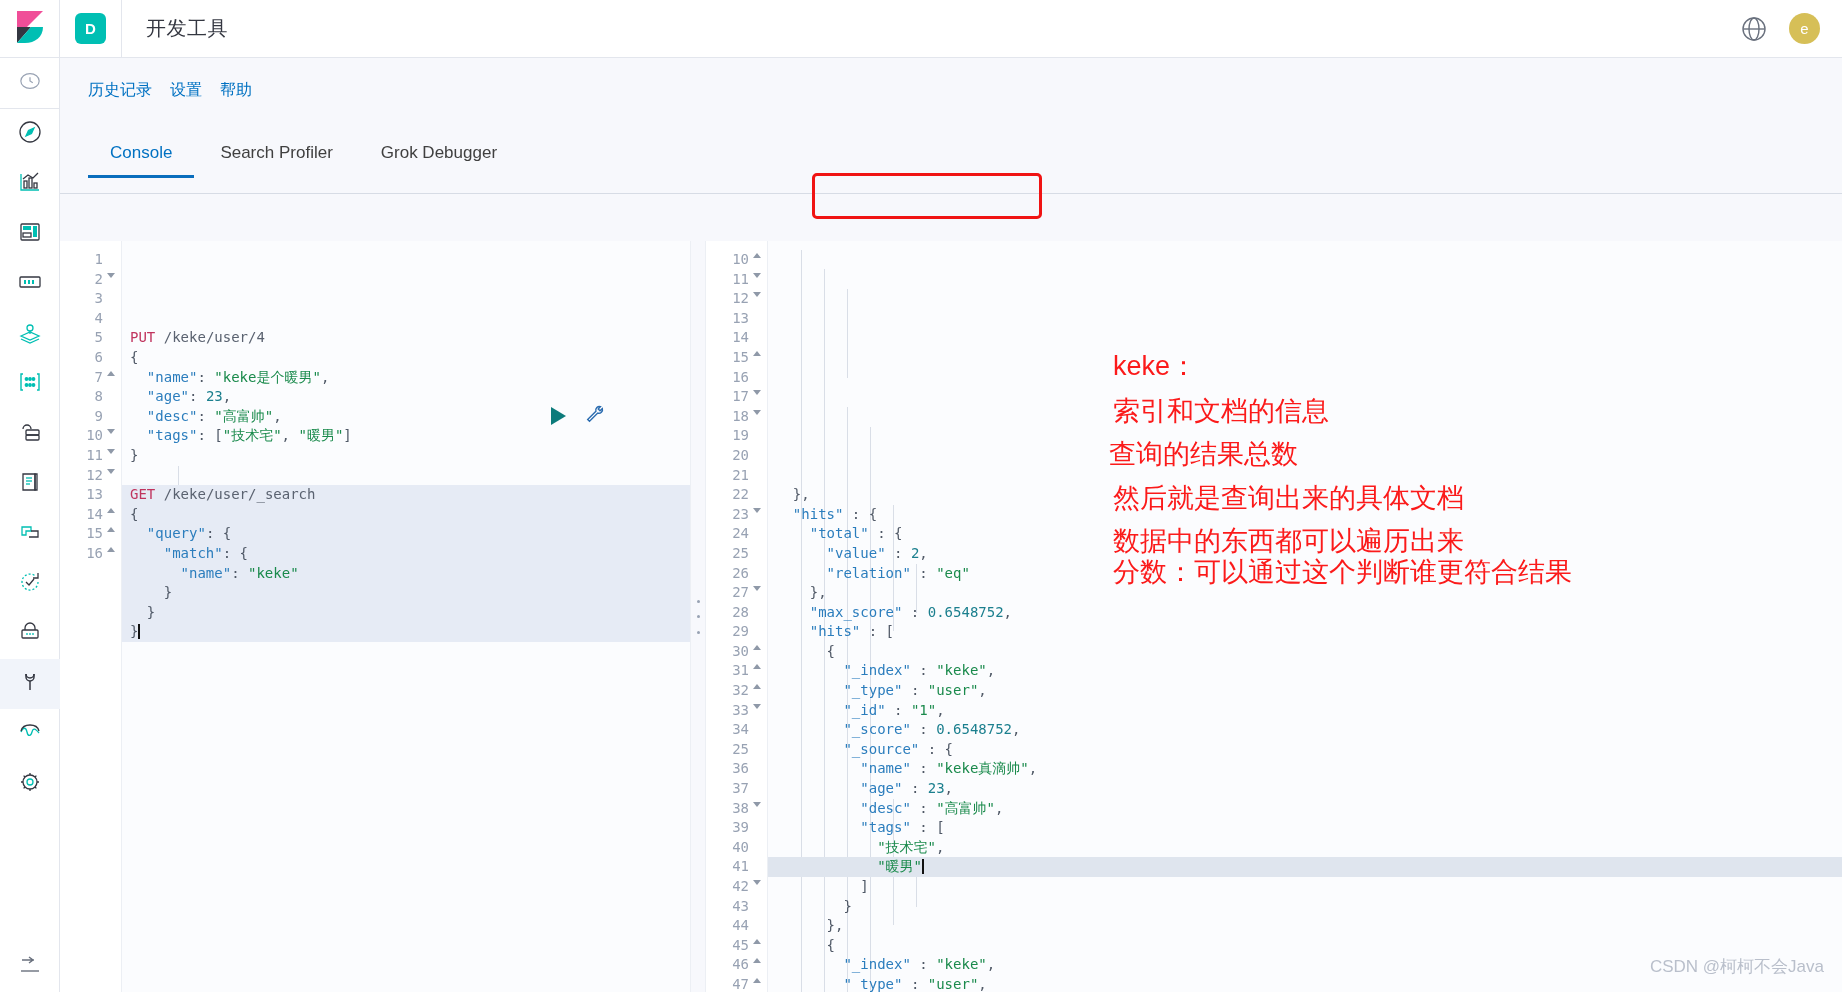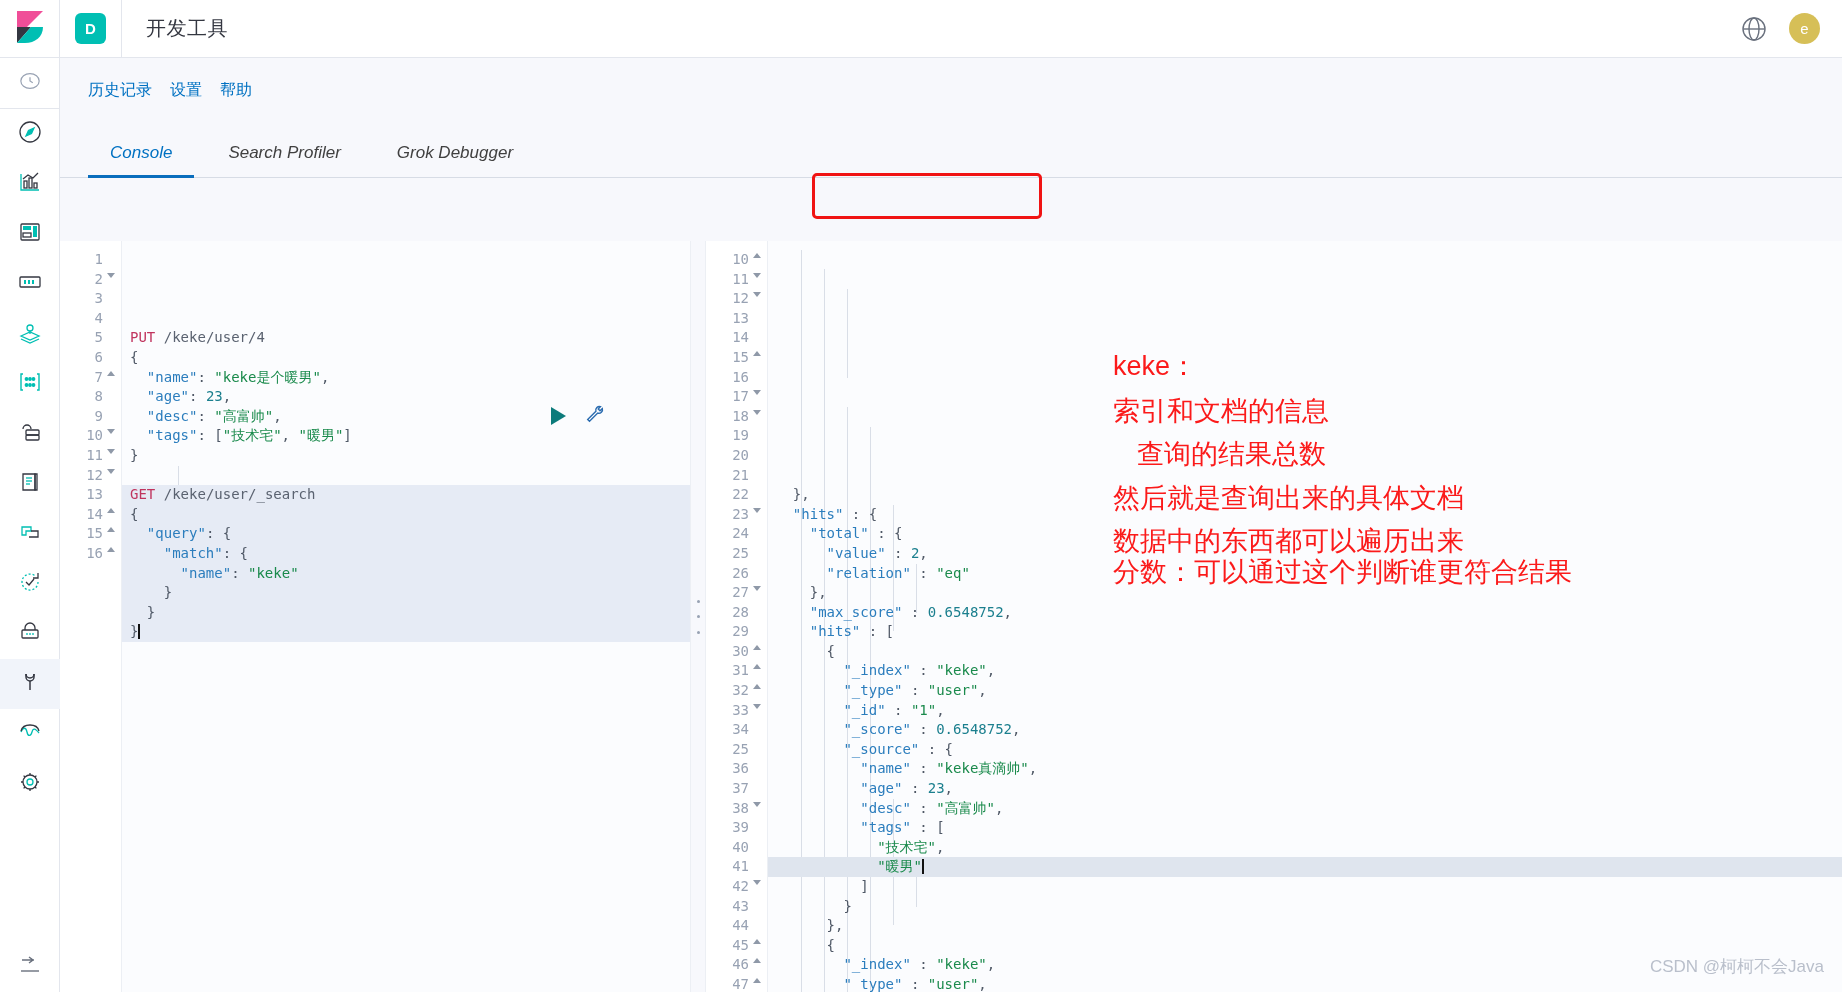--- a/index.html
+++ b/index.html
@@ -57,22 +57,22 @@
   .main {
     position:absolute; top:58px; left:60px; width:1782px; height:934px;
     background:#f7f8fc;
   }
   .nav-links {
     display:flex; gap:18px; padding:22px 0 0 28px; font-size:16px;
   }
   .nav-links a { color:#0071c2; text-decoration:none; }
 
   .tabs {
-    display:flex; gap:12px; padding:22px 0 0 28px;
-    border-bottom:1px solid #d7dce5; margin-top:12px;font-style:italic;
+    display:flex; gap:4px; padding:22px 0 16px 28px;
+    border-bottom:1px solid #d7dce5; margin-top:12px;
   }
   .tab {
     font-size:17px; color:#404040; padding:8px 22px 14px 22px;
     position:relative;
   }
   .tab.active { color:#0071c2; font-weight:400; }
   .tab.active::after {
     content:""; position:absolute; left:0; right:0; bottom:-1px; height:3px;
     background:#0a6ebd;
   }
@@ -453,20 +453,20 @@
             <div class="indent-guide" style="left:148px;top:617px;height:49px;"></div>
           <div class="ln"><span class="k-plain">  </span><span class="k-punc">},</span></div><div class="ln"><span class="k-plain">  </span><span class="k-key">"hits"</span><span class="k-punc"> : {</span></div><div class="ln"><span class="k-plain">    </span><span class="k-key">"total"</span><span class="k-punc"> : {</span></div><div class="ln"><span class="k-plain">      </span><span class="k-key">"value"</span><span class="k-punc"> : </span><span class="k-num">2</span><span class="k-punc">,</span></div><div class="ln"><span class="k-plain">      </span><span class="k-key">"relation"</span><span class="k-punc"> : </span><span class="k-str">"eq"</span></div><div class="ln"><span class="k-plain">    </span><span class="k-punc">},</span></div><div class="ln"><span class="k-plain">    </span><span class="k-key">"max_score"</span><span class="k-punc"> : </span><span class="k-num">0.6548752</span><span class="k-punc">,</span></div><div class="ln"><span class="k-plain">    </span><span class="k-key">"hits"</span><span class="k-punc"> : [</span></div><div class="ln"><span class="k-plain">      </span><span class="k-punc">{</span></div><div class="ln"><span class="k-plain">        </span><span class="k-key">"_index"</span><span class="k-punc"> : </span><span class="k-str">"keke"</span><span class="k-punc">,</span></div><div class="ln"><span class="k-plain">        </span><span class="k-key">"_type"</span><span class="k-punc"> : </span><span class="k-str">"user"</span><span class="k-punc">,</span></div><div class="ln"><span class="k-plain">        </span><span class="k-key">"_id"</span><span class="k-punc"> : </span><span class="k-str">"1"</span><span class="k-punc">,</span></div><div class="ln"><span class="k-plain">        </span><span class="k-key">"_score"</span><span class="k-punc"> : </span><span class="k-num">0.6548752</span><span class="k-punc">,</span></div><div class="ln"><span class="k-plain">        </span><span class="k-key">"_source"</span><span class="k-punc"> : {</span></div><div class="ln"><span class="k-plain">          </span><span class="k-key">"name"</span><span class="k-punc"> : </span><span class="k-str">"keke真滴帅"</span><span class="k-punc">,</span></div><div class="ln"><span class="k-plain">          </span><span class="k-key">"age"</span><span class="k-punc"> : </span><span class="k-num">23</span><span class="k-punc">,</span></div><div class="ln"><span class="k-plain">          </span><span class="k-key">"desc"</span><span class="k-punc"> : </span><span class="k-str">"高富帅"</span><span class="k-punc">,</span></div><div class="ln"><span class="k-plain">          </span><span class="k-key">"tags"</span><span class="k-punc"> : [</span></div><div class="ln"><span class="k-plain">            </span><span class="k-str">"技术宅"</span><span class="k-punc">,</span></div><div class="ln sel"><span class="k-plain">            </span><span class="k-str">"暖男"</span><span style="display: inline-block; width: 2px; height: 15px; background: rgb(17, 17, 17); vertical-align: -3px;"></span></div><div class="ln"><span class="k-plain">          </span><span class="k-punc">]</span></div><div class="ln"><span class="k-plain">        </span><span class="k-punc">}</span></div><div class="ln"><span class="k-plain">      </span><span class="k-punc">},</span></div><div class="ln"><span class="k-plain">      </span><span class="k-punc">{</span></div><div class="ln"><span class="k-plain">        </span><span class="k-key">"_index"</span><span class="k-punc"> : </span><span class="k-str">"keke"</span><span class="k-punc">,</span></div><div class="ln"><span class="k-plain">        </span><span class="k-key">"_type"</span><span class="k-punc"> : </span><span class="k-str">"user"</span><span class="k-punc">,</span></div></div>
         </div>
       </div>
     </div>
 
     <div class="red-box" style="left:752px; top:115px; width:230px; height:46px;"></div>
 
     <div class="annot annot-title" style="left:1053px; top:290px;">keke：</div>
     <div class="annot annot-line" style="left:1053px; top:335px;">索引和文档的信息</div>
-    <div class="annot annot-line" style="left:1077px; top:378px;">查询的结果总数</div>
+    <div class="annot annot-line" style="left:1049px; top:378px;">查询的结果总数</div>
     <div class="annot annot-line" style="left:1053px; top:422px;">然后就是查询出来的具体文档</div>
     <div class="annot annot-line" style="left:1053px; top:465px;">数据中的东西都可以遍历出来</div>
     <div class="annot annot-line" style="left:1053px; top:496px;">分数：可以通过这个判断谁更符合结果</div>
 
     <div class="watermark">CSDN @柯柯不会Java</div>
   </div>
 </div>
 
 </body></html>

